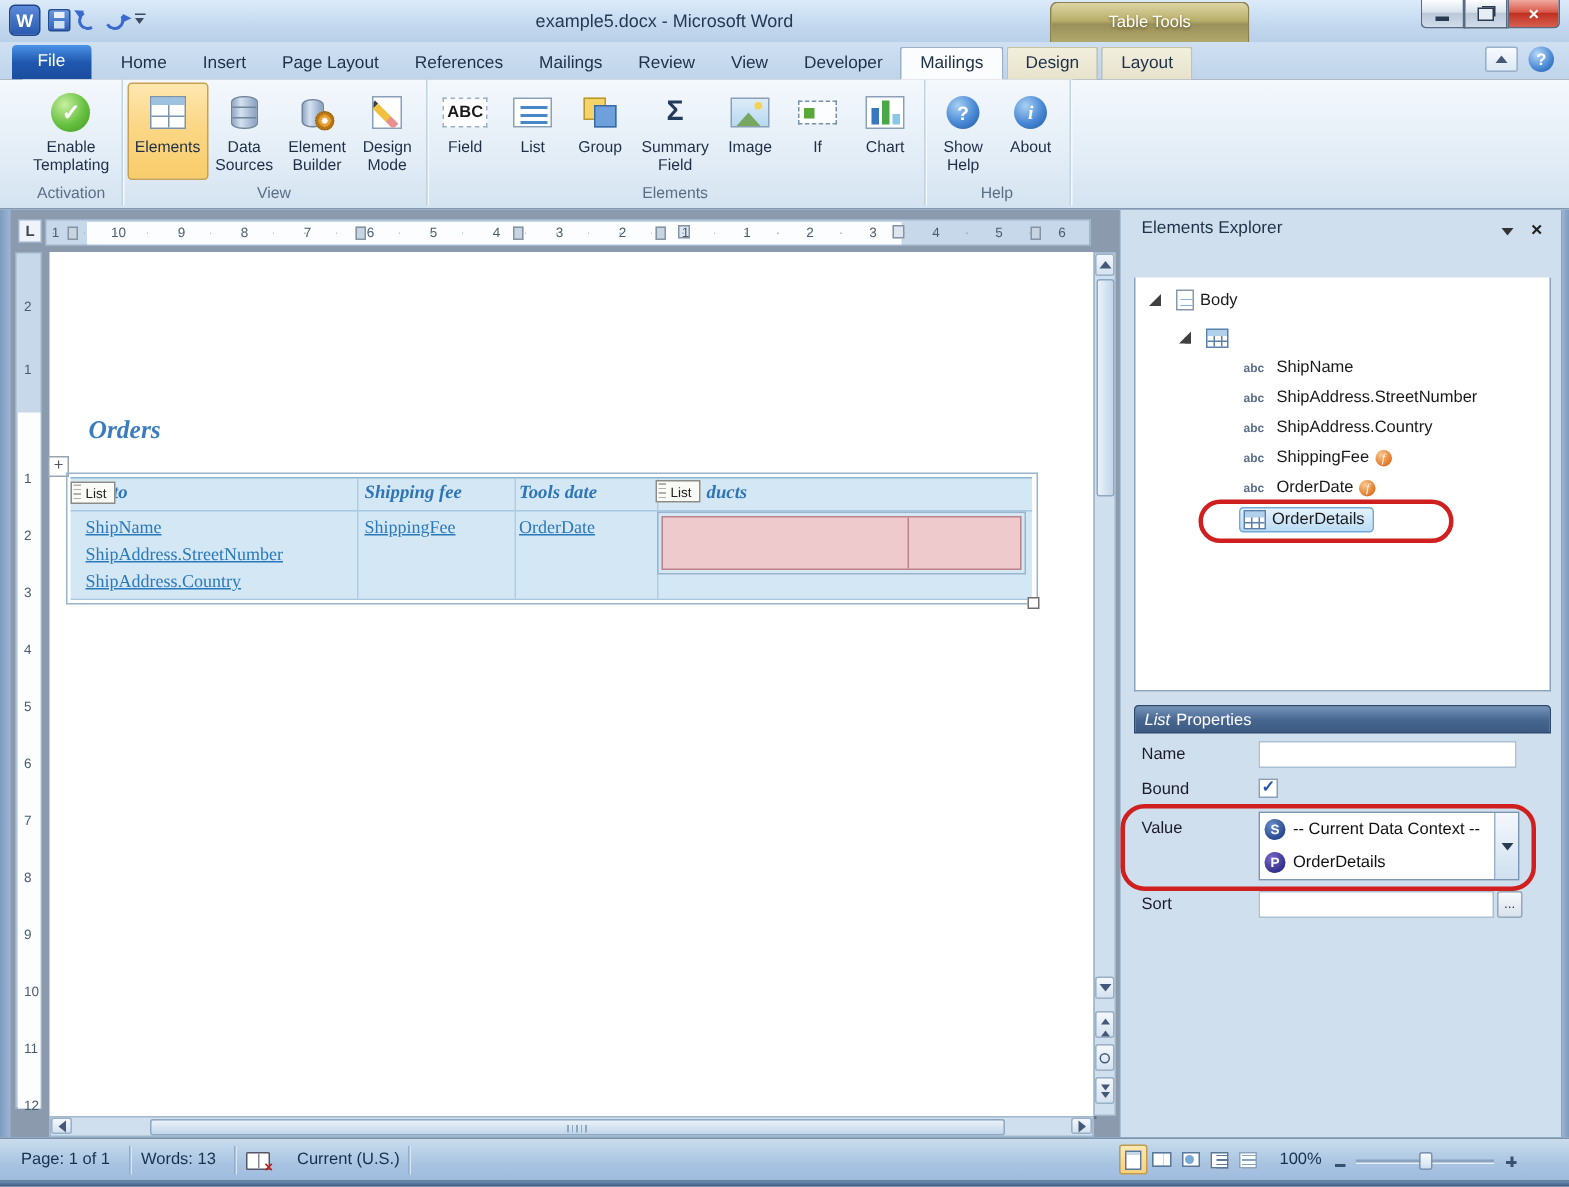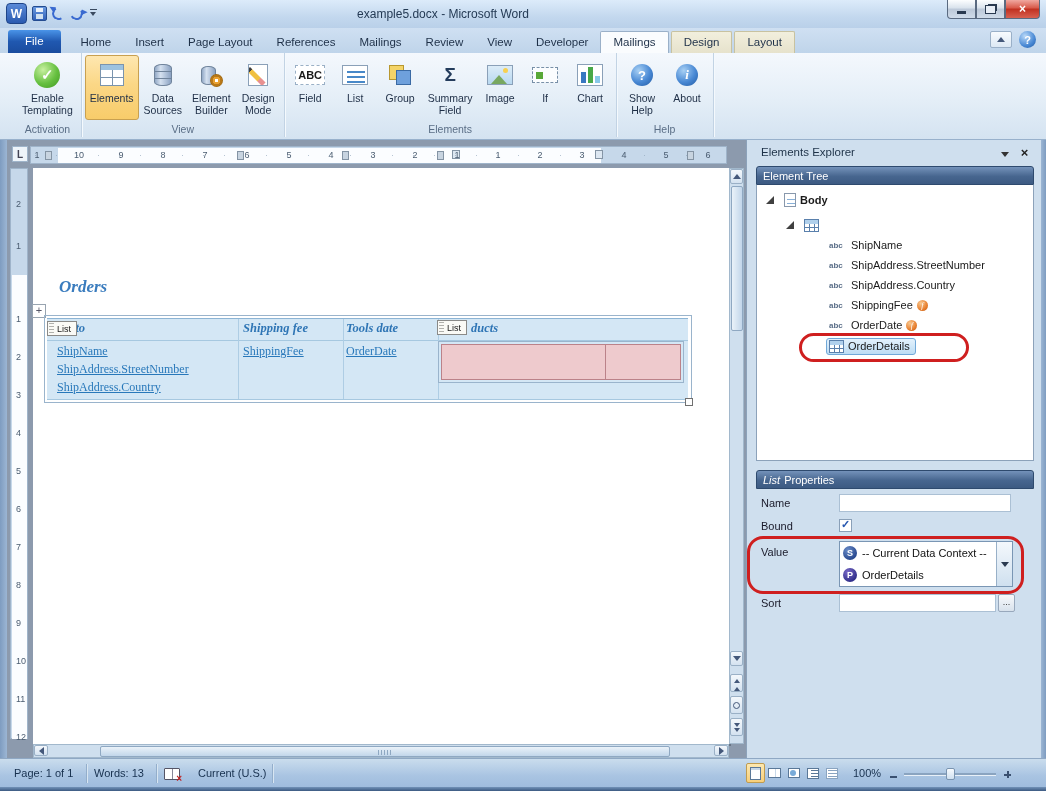--- a/index.html
+++ b/index.html
@@ -169,21 +169,21 @@
   .panel-bar{position:absolute;left:9px;width:278px;height:19px;background:linear-gradient(#7492ba,#47668f 55%,#3c5a82);border:1px solid #2e4a6e;border-radius:3px 3px 0 0;color:#fff;font-size:11px;display:flex;align-items:center;padding-left:6px}
   #tree-bar{top:26px}
   #props-bar{top:330px}
   .it{font-style:italic;margin-right:4px}
   #treebox{position:absolute;left:9px;top:45px;width:278px;height:276px;background:#fff;border:1px solid #8ca2ba;border-top:none;overflow:hidden}
   .trow{position:absolute;left:0;right:0;height:20px;display:flex;align-items:center;font-size:11px;color:#1a1a1a}
   .texp{width:0;height:0;border:4px solid transparent;border-bottom-color:#404040;border-right-color:#404040;margin-right:7px;flex:none}
   .tcontent{display:flex;align-items:center;padding:1px 5px 1px 2px;border-radius:3px;border:1px solid transparent}
   .trow-selected .tcontent{background:linear-gradient(#e4f2fc,#bcdcf4);border-color:#70a8d8}
   .tlabel{white-space:nowrap}
-  .tlabel.bold{font-weight:bold}
+  .tlabel.bold{font-weight:normal}
   .tic{flex:none;margin-right:4px}
   .tic-body{width:12px;height:14px;background:repeating-linear-gradient(180deg,transparent 0 3px,#88b0d8 3px 4px) 2px 2px/8px 10px no-repeat,#fff;border:1px solid #8898ac}
   .tic-table{width:15px;height:13px;border:1px solid #5a80ac;background:
     linear-gradient(#b0d0ec 0 0) 0 0/100% 4px no-repeat,
     linear-gradient(#5a80ac 0 0) 4px 0/1px 100% no-repeat,
     linear-gradient(#5a80ac 0 0) 9px 0/1px 100% no-repeat,
     linear-gradient(#5a80ac 0 0) 0 7px/100% 1px no-repeat,#fff}
   .tic-abc{width:18px;display:flex;align-items:center}
   .tic-abc::after{content:"abc";font-size:8px;font-weight:bold;color:#5a6e88}
   .fbadge{width:11px;height:11px;border-radius:50%;background:radial-gradient(circle at 35% 30%,#f8c890,#e88030 60%,#c05810);color:#fff;font-size:8px;font-style:italic;font-family:"Liberation Serif",serif;display:inline-flex;align-items:center;justify-content:center;margin-left:4px;flex:none}
@@ -246,20 +246,21 @@
 
   <div id="titlebar">
     <div id="qat">
       <div class="q-logo"></div>
       <div class="q-save"></div>
       <div class="q-undo"></div>
       <div class="q-redo"></div>
       <div class="q-caret"></div>
     </div>
     <div id="title">example5.docx  -  Microsoft Word</div>
+    <div id="ctx-header">Table Tools</div>
     <div id="win-controls">
       <div class="wbtn wbtn-min"></div>
       <div class="wbtn wbtn-restore"></div>
       <div class="wbtn wbtn-close"></div>
     </div>
   </div>
 
   <div id="tabrow">
     <div id="tablist">
         <div class="tab tab-file">File</div>
@@ -505,23 +506,20 @@
     <div id="hthumb"></div>
     <div class="sarr h-a" style="left:680px">
         <i class="tri-right"></i>
       </div>
   </div>
 
   <div id="panel">
     <div id="panel-title">Elements Explorer</div>
     <div class="panel-btn" id="panel-dd"></div>
     <div class="panel-btn" id="panel-close"></div>
-    <div class="panel-bar" id="tree-bar">
-      <span>Element Tree</span>
-    </div>
     <div id="treebox">
         <div class="trow" style="top: 5px; padding-left: 9px;">
           <span class="texp"></span>
           <span class="tcontent">
             <span class="tic tic-body"></span>
             <span class="tlabel bold">Body</span>
           </span>
         </div>
         <div class="trow" style="top: 30px; padding-left: 29px;">
           <span class="texp"></span>

